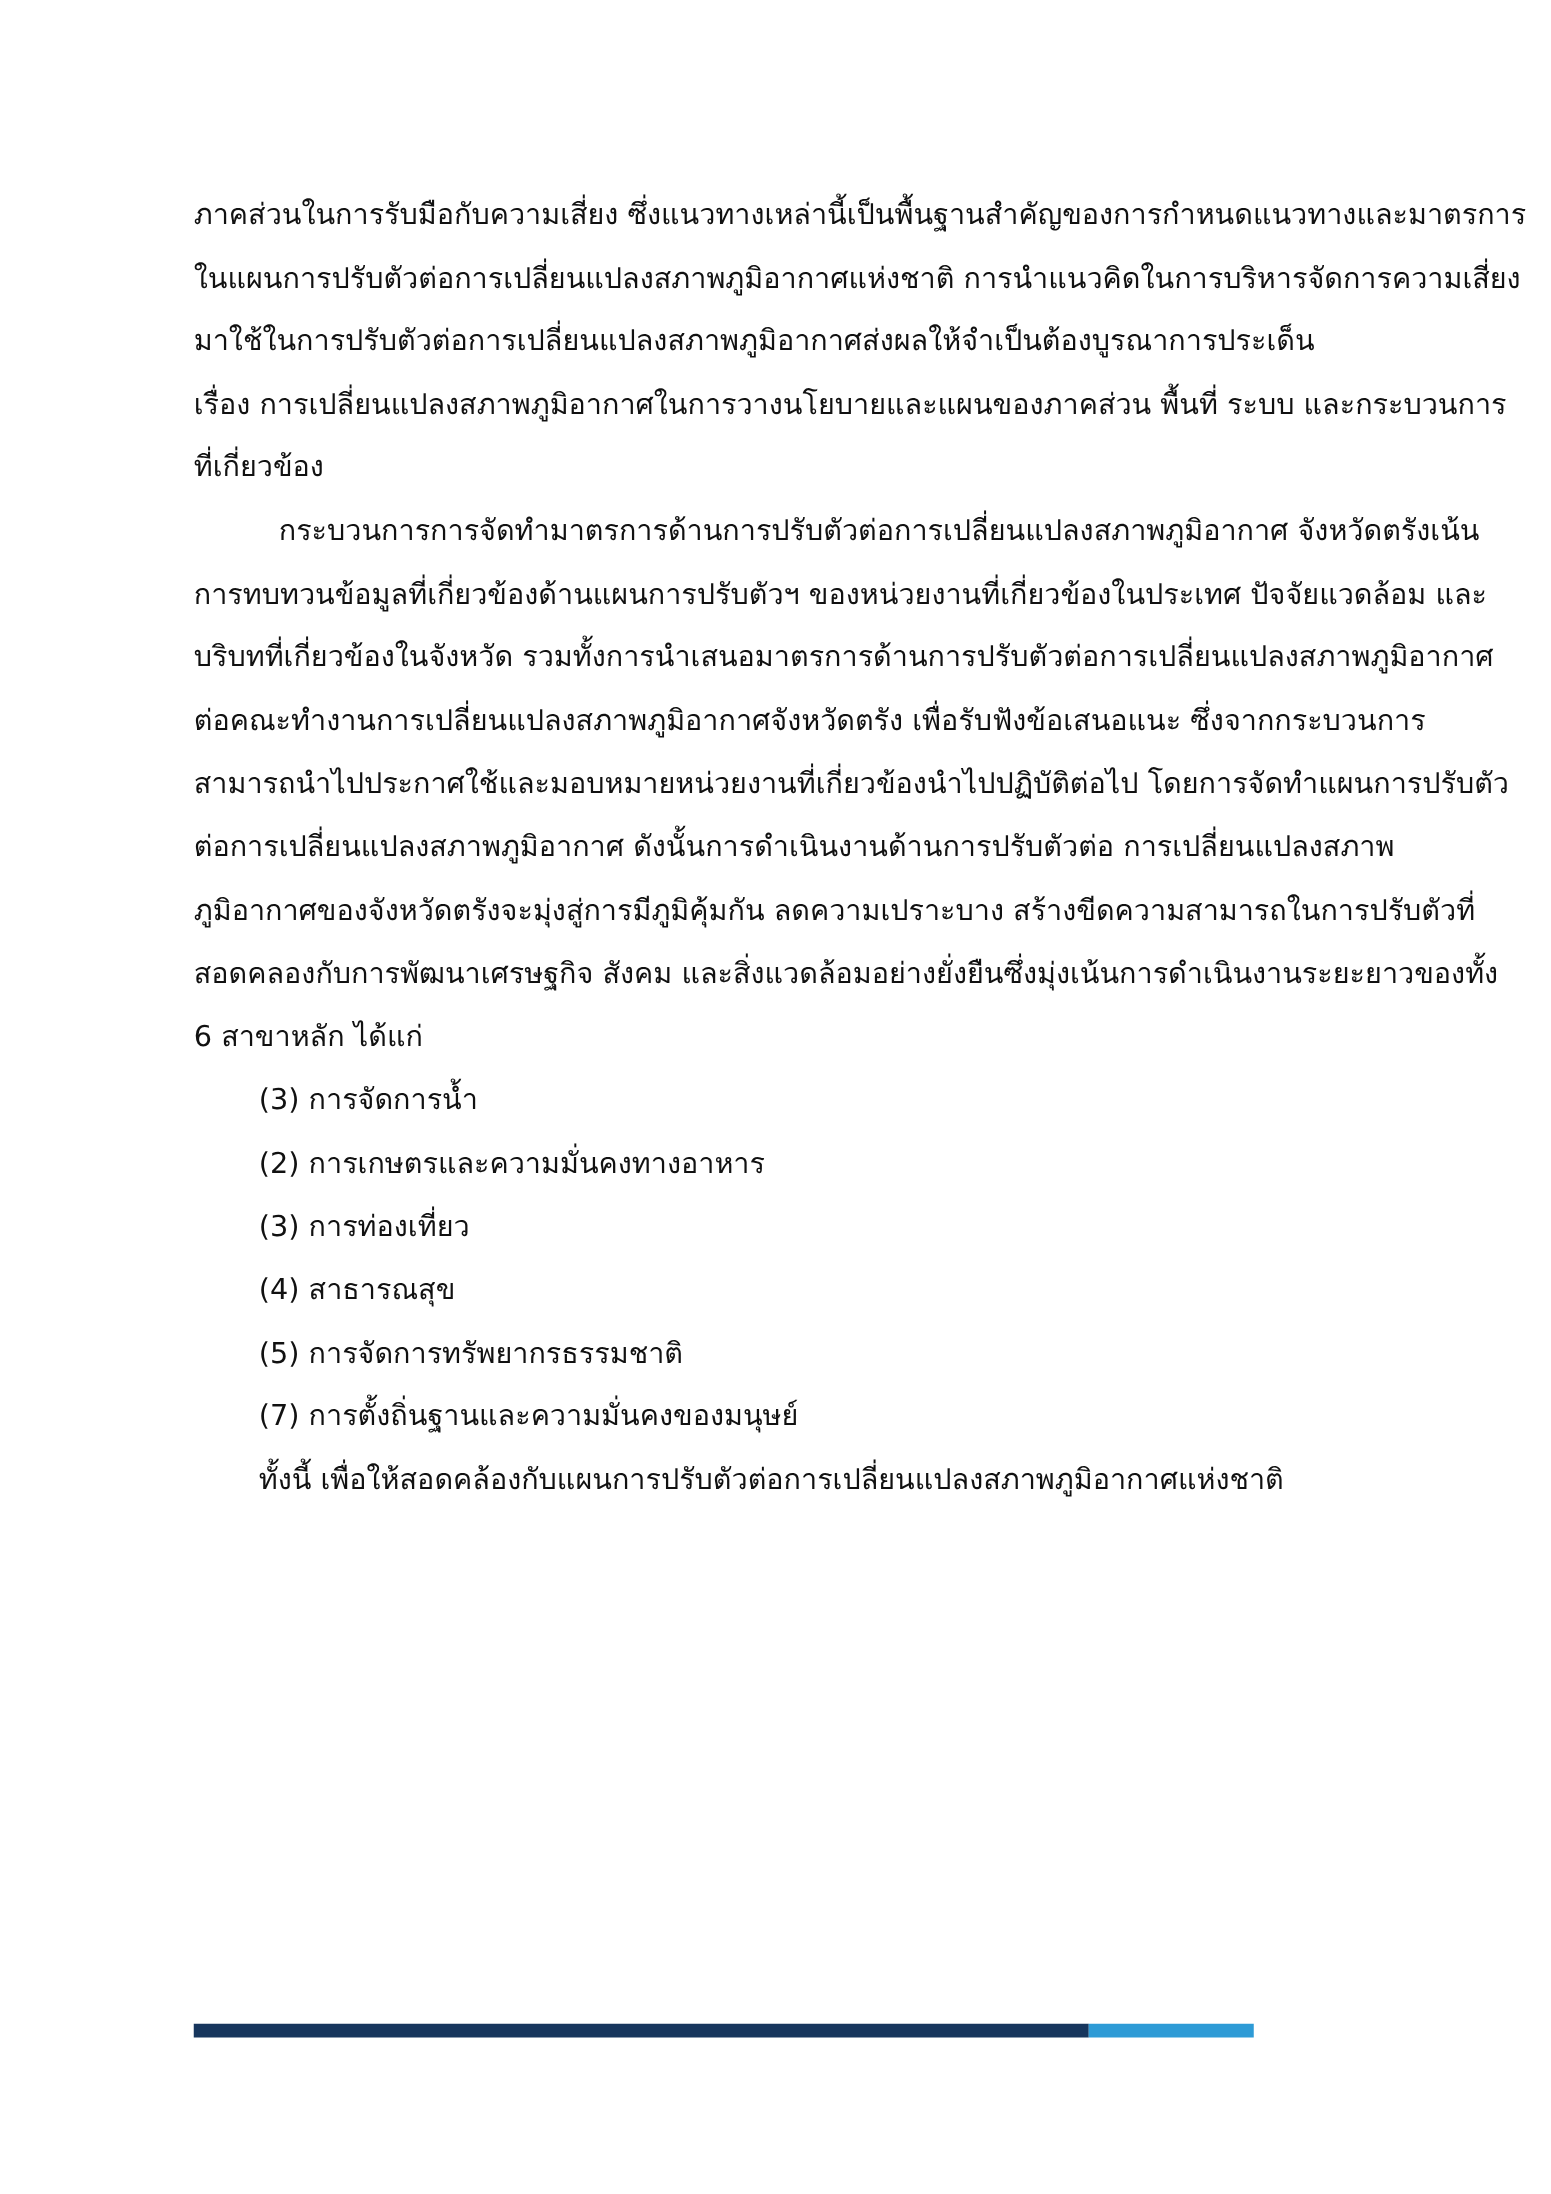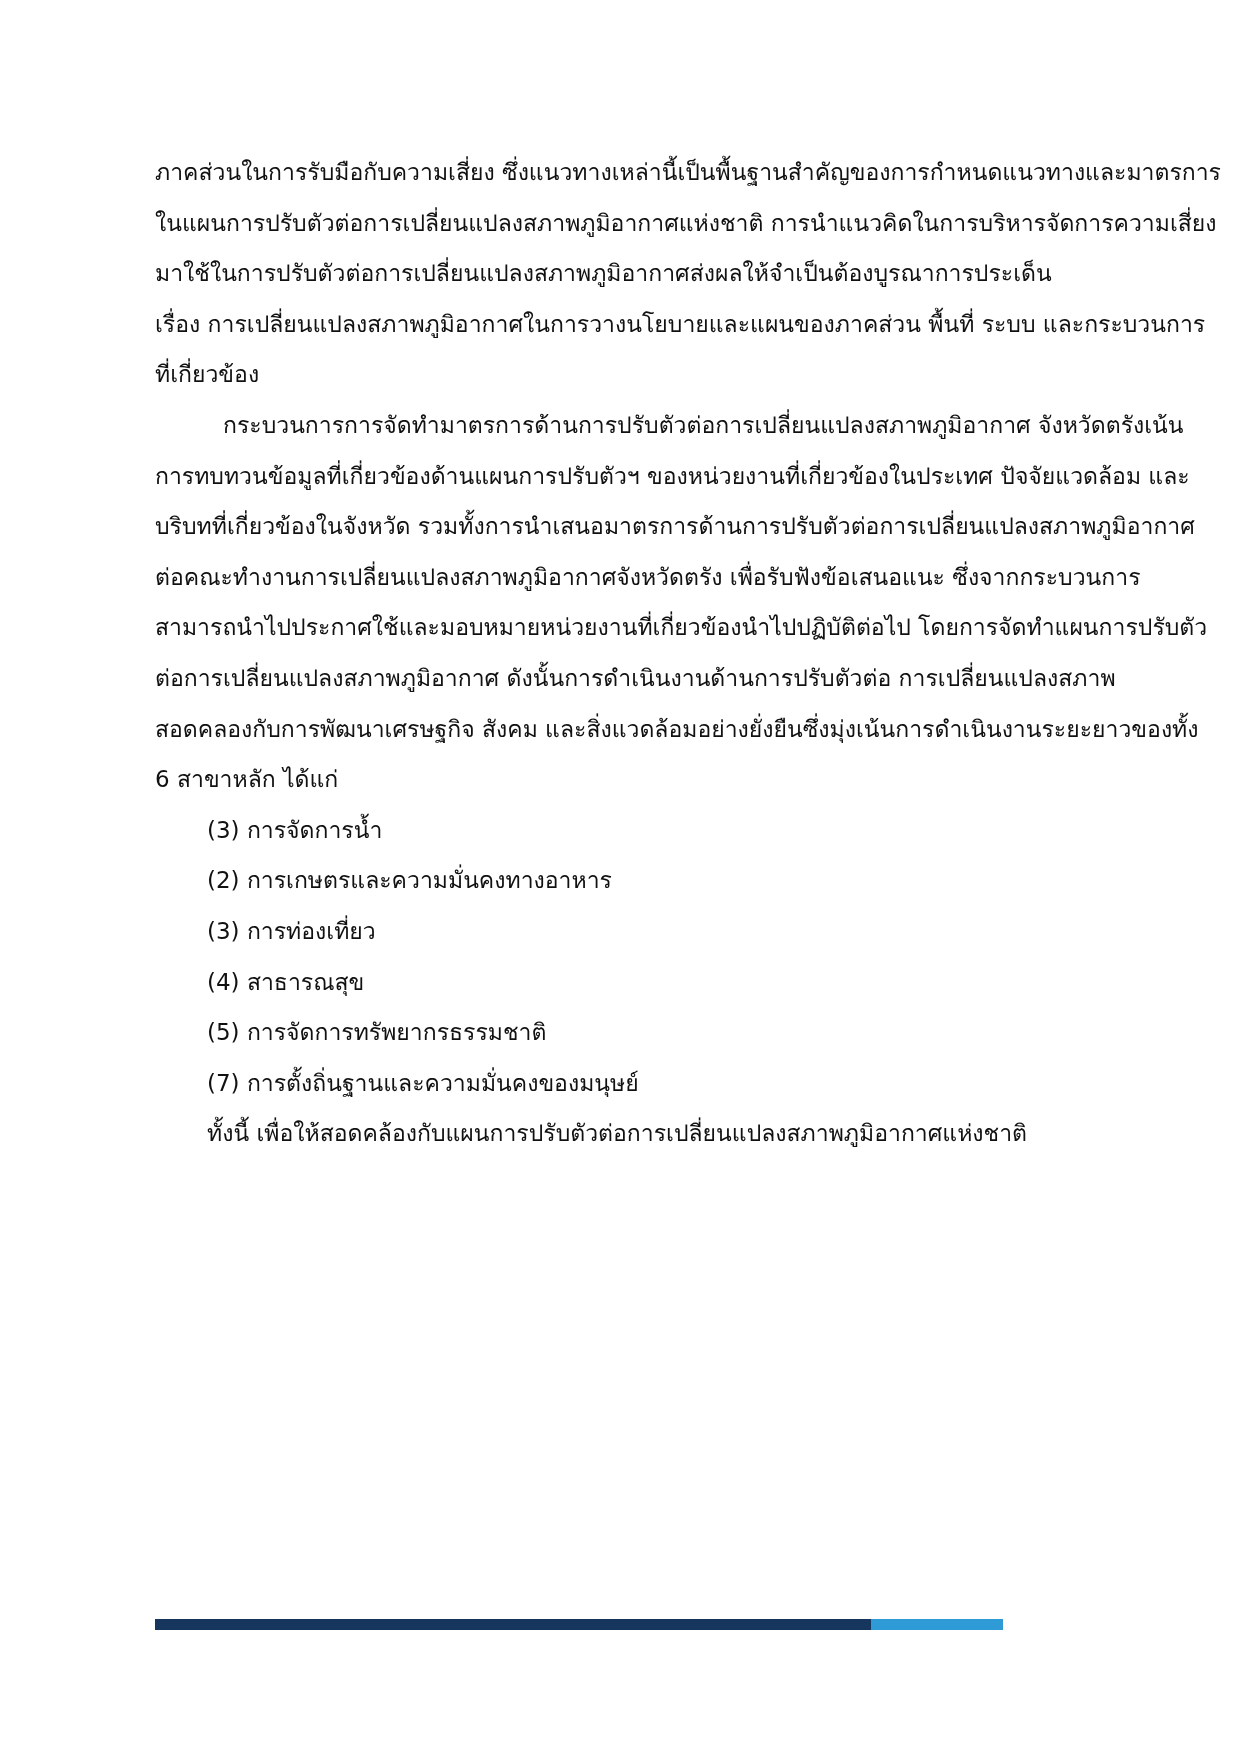--- a/index.html
+++ b/index.html
@@ -94,20 +94,21 @@
       <div class="line">ที่เกี่ยวข้อง</div>
     </div>
 
     <div>
       <div class="line first-indent">กระบวนการการจัดทำมาตรการด้านการปรับตัวต่อการเปลี่ยนแปลงสภาพภูมิอากาศ จังหวัดตรังเน้น</div>
       <div class="line">การทบทวนข้อมูลที่เกี่ยวข้องด้านแผนการปรับตัวฯ ของหน่วยงานที่เกี่ยวข้องในประเทศ ปัจจัยแวดล้อม และ</div>
       <div class="line">บริบทที่เกี่ยวข้องในจังหวัด รวมทั้งการนำเสนอมาตรการด้านการปรับตัวต่อการเปลี่ยนแปลงสภาพภูมิอากาศ</div>
       <div class="line">ต่อคณะทำงานการเปลี่ยนแปลงสภาพภูมิอากาศจังหวัดตรัง เพื่อรับฟังข้อเสนอแนะ ซึ่งจากกระบวนการ</div>
       <div class="line">สามารถนำไปประกาศใช้และมอบหมายหน่วยงานที่เกี่ยวข้องนำไปปฏิบัติต่อไป โดยการจัดทำแผนการปรับตัว</div>
       <div class="line">ต่อการเปลี่ยนแปลงสภาพภูมิอากาศ ดังนั้นการดำเนินงานด้านการปรับตัวต่อ การเปลี่ยนแปลงสภาพ</div>
+      <div class="line">ภูมิอากาศของจังหวัดตรังจะมุ่งสู่การมีภูมิคุ้มกัน ลดความเปราะบาง สร้างขีดความสามารถในการปรับตัวที่</div>
       <div class="line">สอดคลองกับการพัฒนาเศรษฐกิจ สังคม และสิ่งแวดล้อมอย่างยั่งยืนซึ่งมุ่งเน้นการดำเนินงานระยะยาวของทั้ง</div>
       <div class="line">6 สาขาหลัก ได้แก่</div>
     </div>
 
     <div>
       <div class="line list-line">(3) การจัดการน้ำ</div>
       <div class="line list-line">(2) การเกษตรและความมั่นคงทางอาหาร</div>
       <div class="line list-line">(3) การท่องเที่ยว</div>
       <div class="line list-line">(4) สาธารณสุข</div>
       <div class="line list-line">(5) การจัดการทรัพยากรธรรมชาติ</div>

